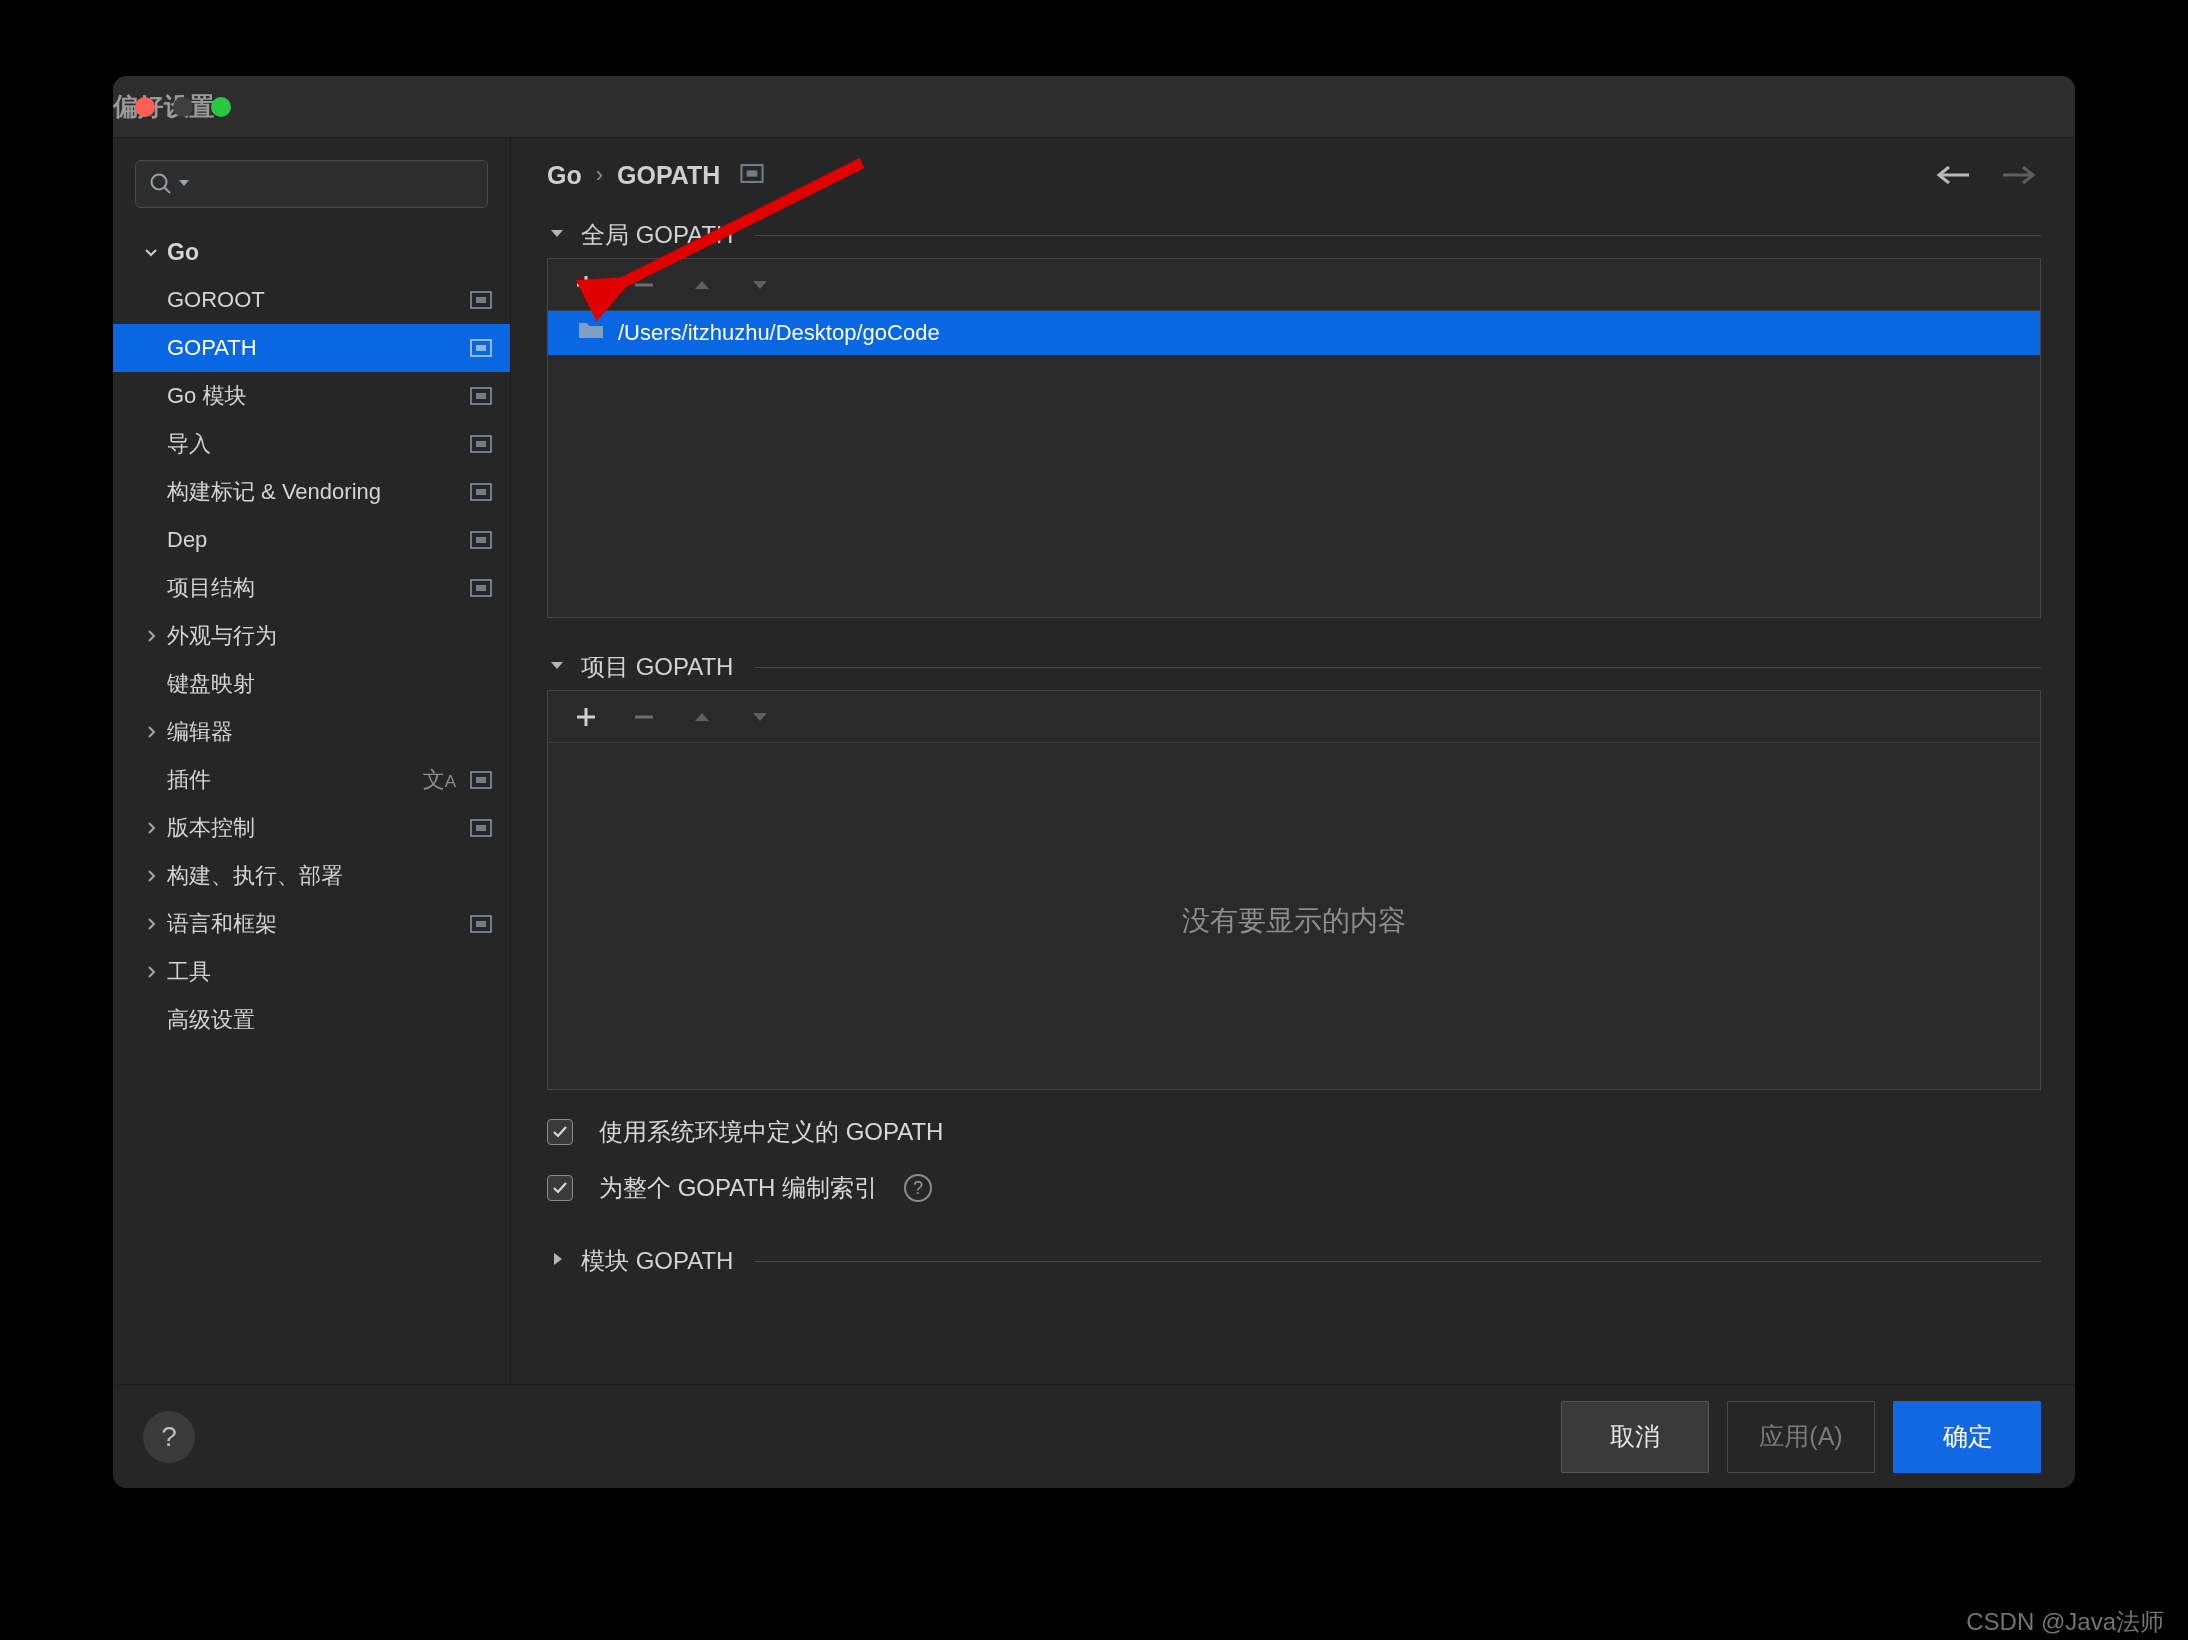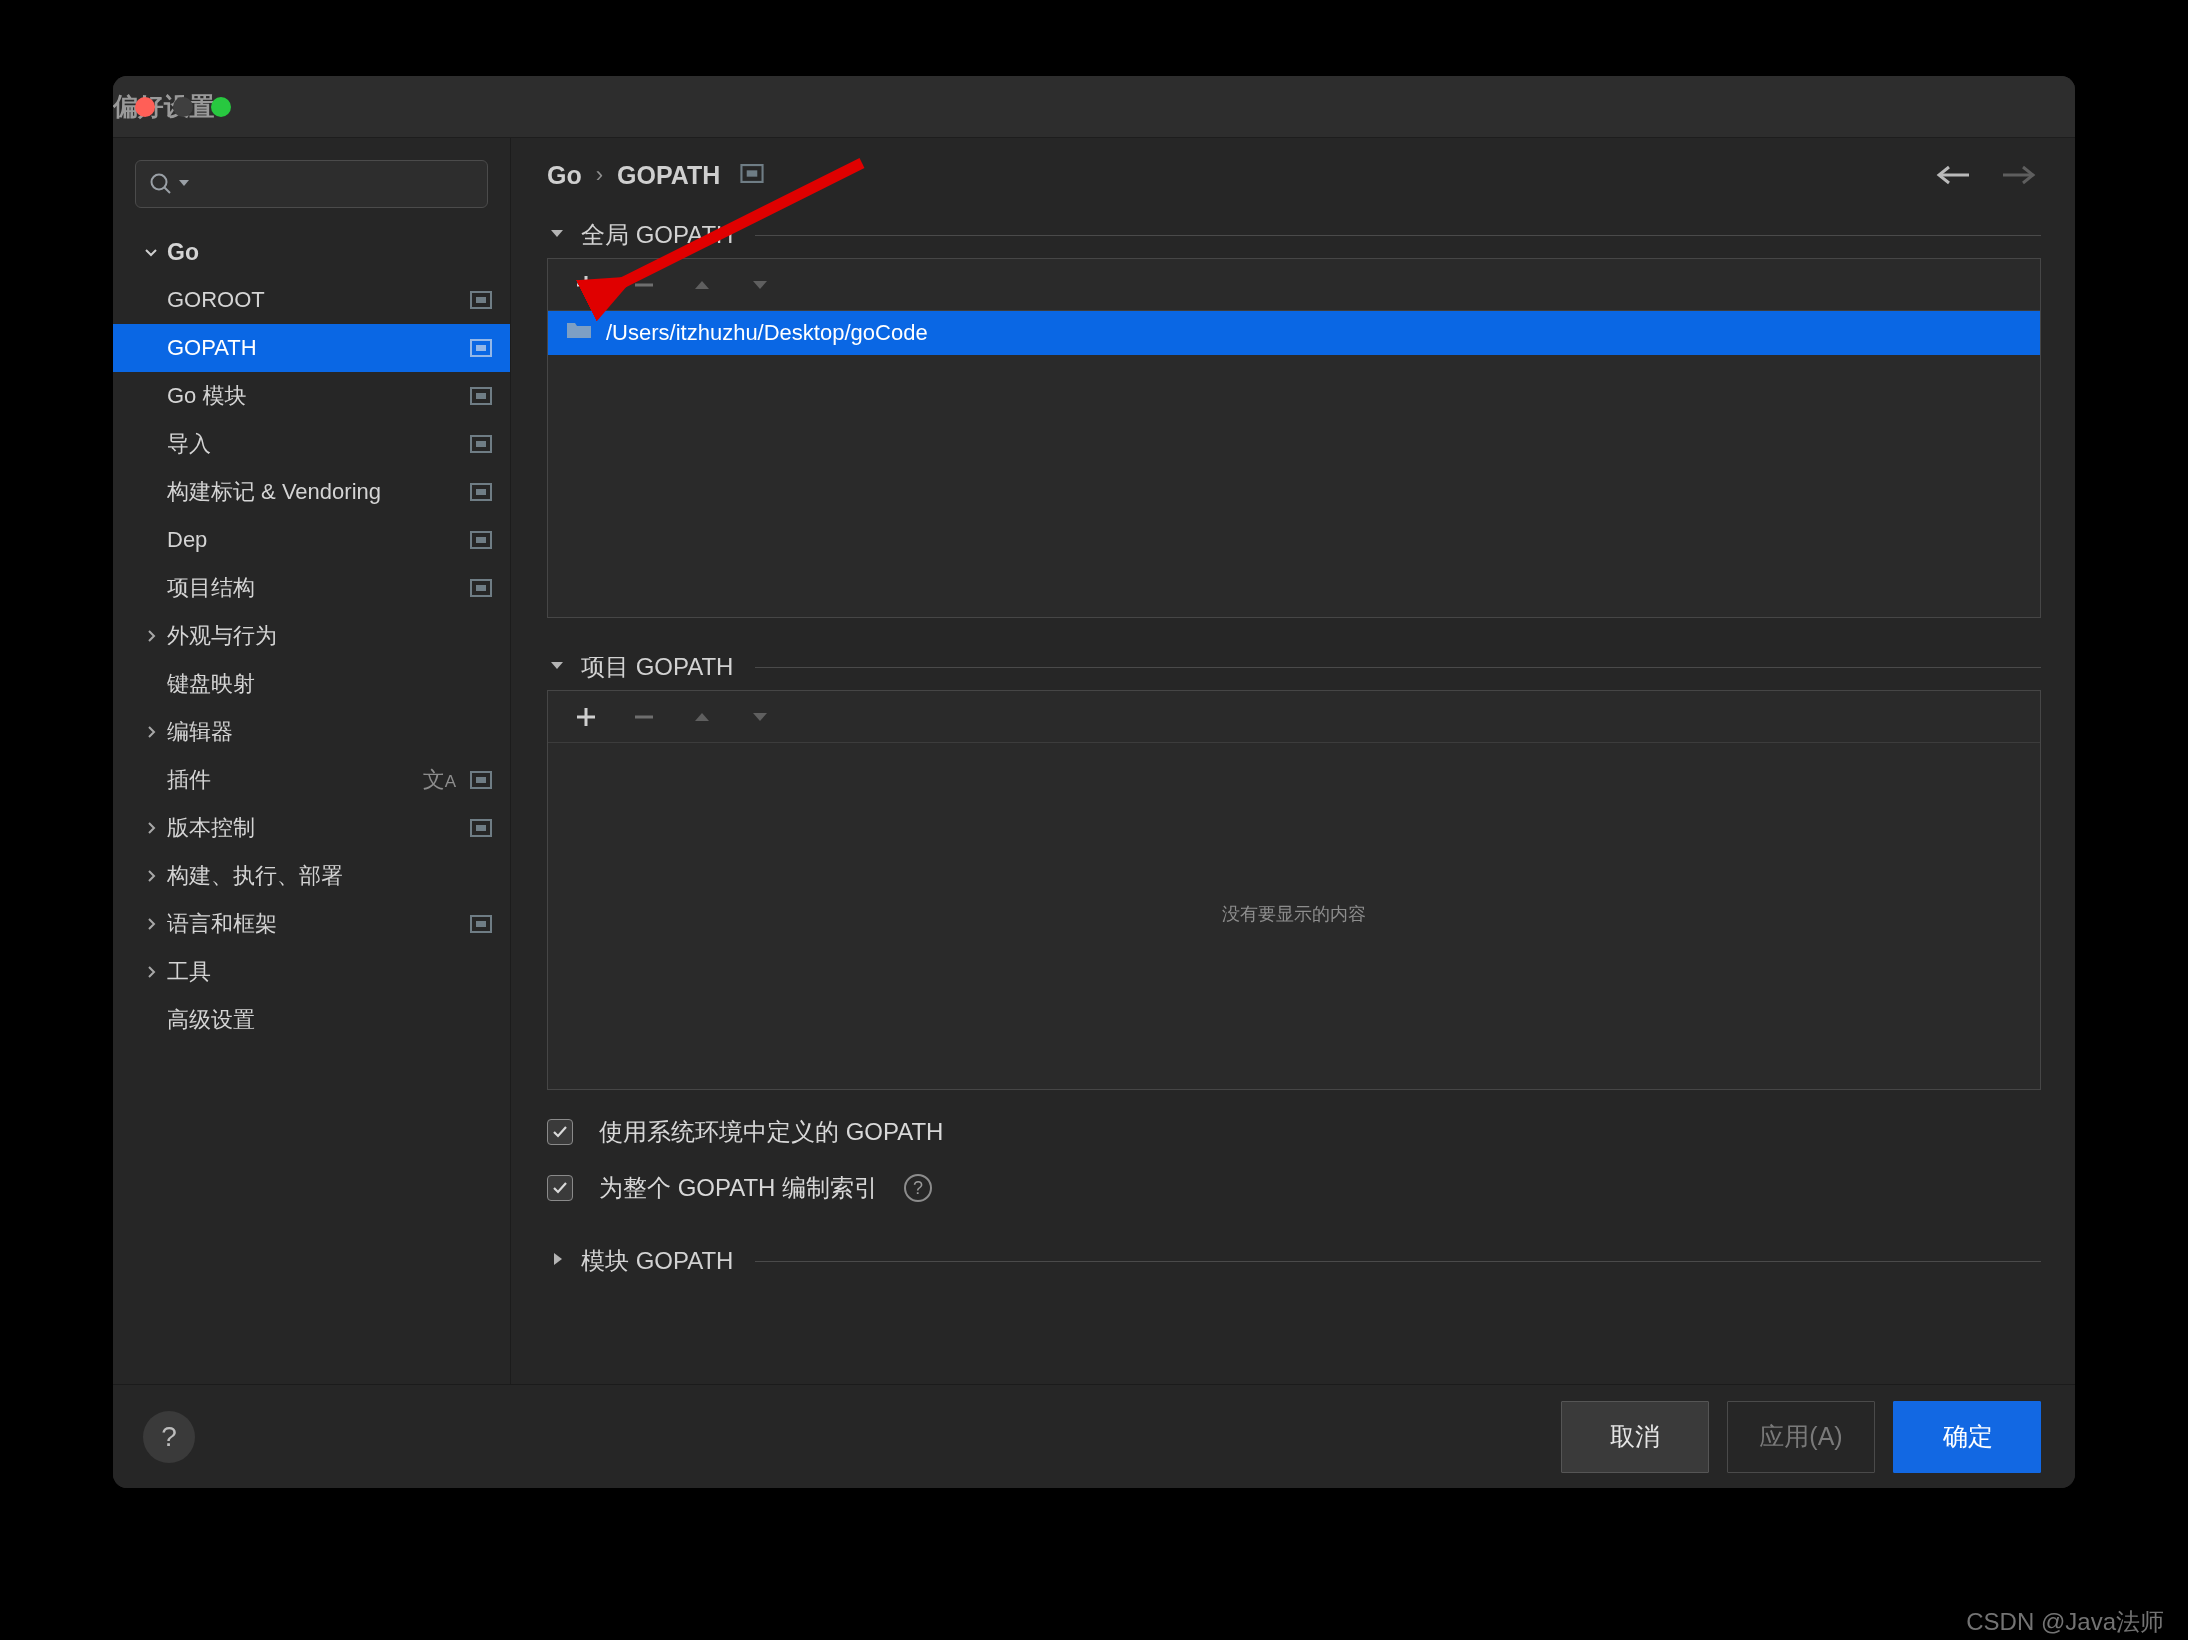--- a/index.html
+++ b/index.html
@@ -106,26 +106,26 @@
     display: flex; flex-direction: column; min-height: 0;
   }
   .list-toolbar {
     height: 52px; min-height: 52px; border-bottom: 1px solid #3c3c3c;
     display: flex; align-items: center; gap: 6px; padding-left: 12px;
   }
   .tbtn { width: 52px; height: 44px; display: flex; align-items: center; justify-content: center; }
   .list-body { flex: 1; position: relative; overflow: hidden; background: #2a2a2a; }
   .list-row {
     height: 44px; display: flex; align-items: center; gap: 14px;
-    padding-left: 18px; font-size: 22px; color: #ddd;
+    padding-left: 30px; font-size: 22px; color: #ddd;
   }
   .list-row.selected { background: #0a67e4; color: #fff; }
   .empty-text {
     position: absolute; left: 0; right: 0; top: 46%;
-    text-align: center; color: #8d8d8d; font-size: 18px;
+    text-align: center; color: #8d8d8d; font-size: 28px;
   }
   .panel-global { height: 360px; }
   .panel-project { height: 400px; }
 
   .checkrow { display: flex; align-items: center; gap: 26px; height: 56px; font-size: 24px; color: #d8d8d8; }
   .checkbox {
     width: 26px; height: 26px; border-radius: 4px;
     border: 1px solid #8a8a8a; background: #3a3a3a;
     display: flex; align-items: center; justify-content: center;
   }

